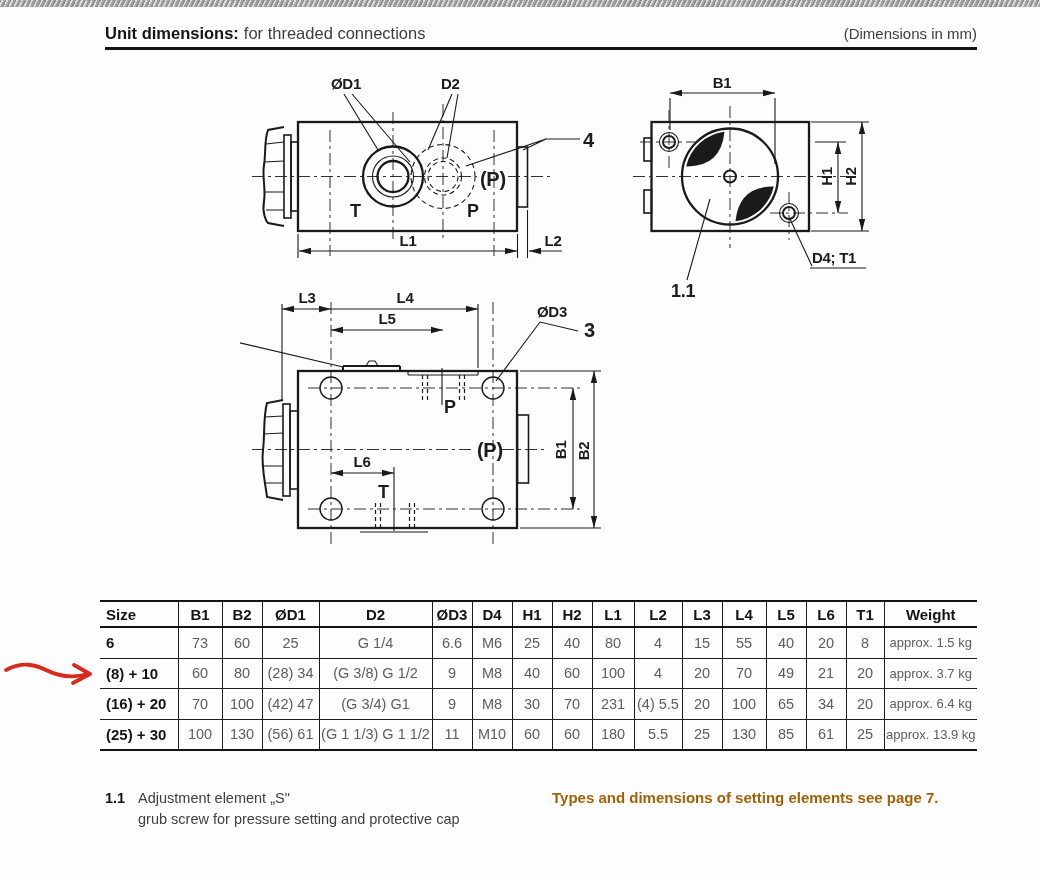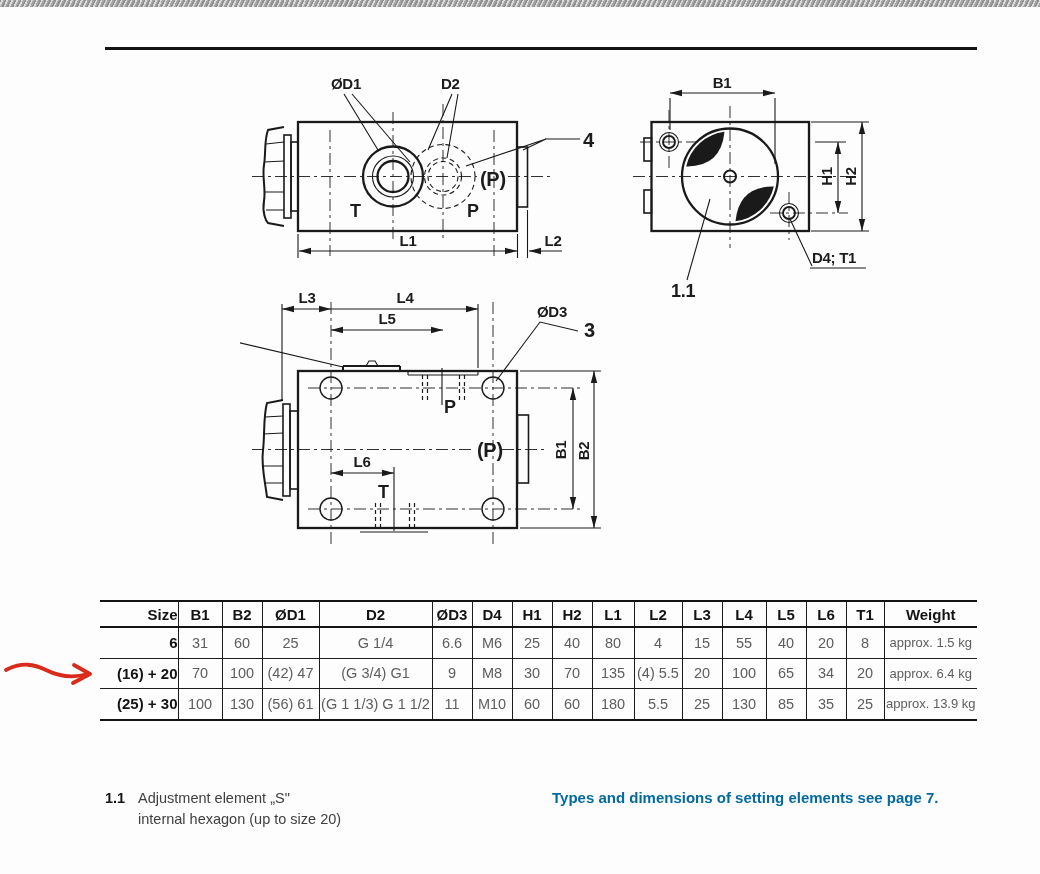--- a/index.html
+++ b/index.html
@@ -17,39 +17,43 @@
   svg text{font-family:"Liberation Sans",sans-serif;font-weight:bold;fill:#1c1c1c;letter-spacing:-0.3px;}
   .t15{font-size:15px;} .t18{font-size:18px;} .t20{font-size:20px;}
 
   .dim-table{position:absolute;left:100px;top:600px;}
   table{border-collapse:collapse;table-layout:fixed;width:877px;}
   th,td{padding:0;overflow:hidden;white-space:nowrap;}
   th{height:24px;font-size:15px;font-weight:bold;color:#141414;text-align:center;
      border-top:2.6px solid #141414;border-bottom:2.6px solid #141414;border-left:1.8px solid #1c1c1c;}
   td{height:29.5px;font-size:14.5px;color:#5d5d5d;text-align:center;
      border-bottom:1.7px solid #1c1c1c;border-left:1.8px solid #1c1c1c;}
-  th:first-child,td:first-child{border-left:none;text-align:right;padding-left:6px;}
+  th:first-child,td:first-child{border-left:none;text-align:left;padding-left:6px;}
   td:first-child{font-weight:bold;color:#141414;font-size:15px;}
   td:last-child{font-size:13px;}
   tr:last-child td{border-bottom:2.6px solid #141414;}
 
   .footnotes{position:absolute;left:105px;top:788px;font-size:14.5px;color:#3f3f3f;line-height:21px;}
   .footnotes .fn-row{display:flex;}
   .footnotes .fn-ref{font-weight:bold;color:#161616;width:33px;}
   .footnotes .fn-indent{margin-left:33px;}
-  .fn-right{position:absolute;left:552px;top:789px;font-size:15px;font-weight:bold;color:#0369a1;}
+  .fn-right{position:absolute;left:552px;top:789px;font-size:15px;font-weight:bold;color:#a16207;}
   .red-arrow{position:absolute;left:0px;top:652px;}
 </style>
 </head>
 <body>
 
 <div class="page">
 
   <div class="top-strip"></div>
 
+  <div class="header">
+    <span class="title-bold">Unit dimensions:</span><span class="title-rest">for threaded connections</span>
+    <span class="dim-note">(Dimensions in mm)</span>
+  </div>
   <div class="header-rule"></div>
 
   <svg class="drawings" width="760" height="530" viewBox="240 55 760 530">
     <defs>
       <marker id="ah" viewBox="0 0 12 8" refX="12" refY="4" markerWidth="15" markerHeight="8" orient="auto-start-reverse" markerUnits="userSpaceOnUse">
         <path d="M0,0.8 L12,4 L0,7.2 Z" fill="#1a1a1a"></path>
       </marker>
       <style>
         .s1{stroke:#1a1a1a;stroke-width:1.1;fill:none}
         .s14{stroke:#1a1a1a;stroke-width:1.4;fill:none}
@@ -255,48 +259,67 @@
           <th>L4</th>
           <th>L5</th>
           <th>L6</th>
           <th>T1</th>
           <th>Weight</th>
         </tr>
       </thead>
       <tbody>
         <tr>
           <td>6</td>
-          <td>31</td>
+          <td>73</td>
           <td>60</td>
           <td>25</td>
           <td>G 1/4</td>
           <td>6.6</td>
           <td>M6</td>
           <td>25</td>
           <td>40</td>
           <td>80</td>
           <td>4</td>
           <td>15</td>
           <td>55</td>
           <td>40</td>
           <td>20</td>
           <td>8</td>
           <td>approx. 1.5 kg</td>
         </tr>
         <tr>
+          <td>(8) + 10</td>
+          <td>60</td>
+          <td>80</td>
+          <td>(28) 34</td>
+          <td>(G 3/8) G 1/2</td>
+          <td>9</td>
+          <td>M8</td>
+          <td>40</td>
+          <td>60</td>
+          <td>100</td>
+          <td>4</td>
+          <td>20</td>
+          <td>70</td>
+          <td>49</td>
+          <td>21</td>
+          <td>20</td>
+          <td>approx. 3.7 kg</td>
+        </tr>
+        <tr>
           <td>(16) + 20</td>
           <td>70</td>
           <td>100</td>
           <td>(42) 47</td>
           <td>(G 3/4) G1</td>
           <td>9</td>
           <td>M8</td>
           <td>30</td>
           <td>70</td>
-          <td>135</td>
+          <td>231</td>
           <td>(4) 5.5</td>
           <td>20</td>
           <td>100</td>
           <td>65</td>
           <td>34</td>
           <td>20</td>
           <td>approx. 6.4 kg</td>
         </tr>
         <tr>
           <td>(25) + 30</td>
@@ -306,35 +329,35 @@
           <td>(G 1 1/3) G 1 1/2</td>
           <td>11</td>
           <td>M10</td>
           <td>60</td>
           <td>60</td>
           <td>180</td>
           <td>5.5</td>
           <td>25</td>
           <td>130</td>
           <td>85</td>
-          <td>35</td>
+          <td>61</td>
           <td>25</td>
           <td>approx. 13.9 kg</td>
         </tr>
       </tbody>
     </table>
   </div>
 
   <svg class="red-arrow" width="110" height="50" viewBox="0 0 110 50">
     <path d="M6,18 C22,10 34,12 46,18 C60,25 74,26 88,22" fill="none" stroke="#d92b1c" stroke-width="3.8" stroke-linecap="round"></path>
     <path d="M90,22 L74,13 M90,22 L73,31" fill="none" stroke="#d92b1c" stroke-width="3.8" stroke-linecap="round"></path>
   </svg>
 
   <div class="footnotes">
     <div class="fn-row">
       <span class="fn-ref">1.1</span>
       <span>Adjustment element „S"</span>
     </div>
-    <div class="fn-indent">internal hexagon (up to size 20)</div>
+    <div class="fn-indent">grub screw for pressure setting and protective cap</div>
   </div>
   <div class="fn-right">Types and dimensions of setting elements see page 7.</div>
 
 </div>
 
 </body></html>

